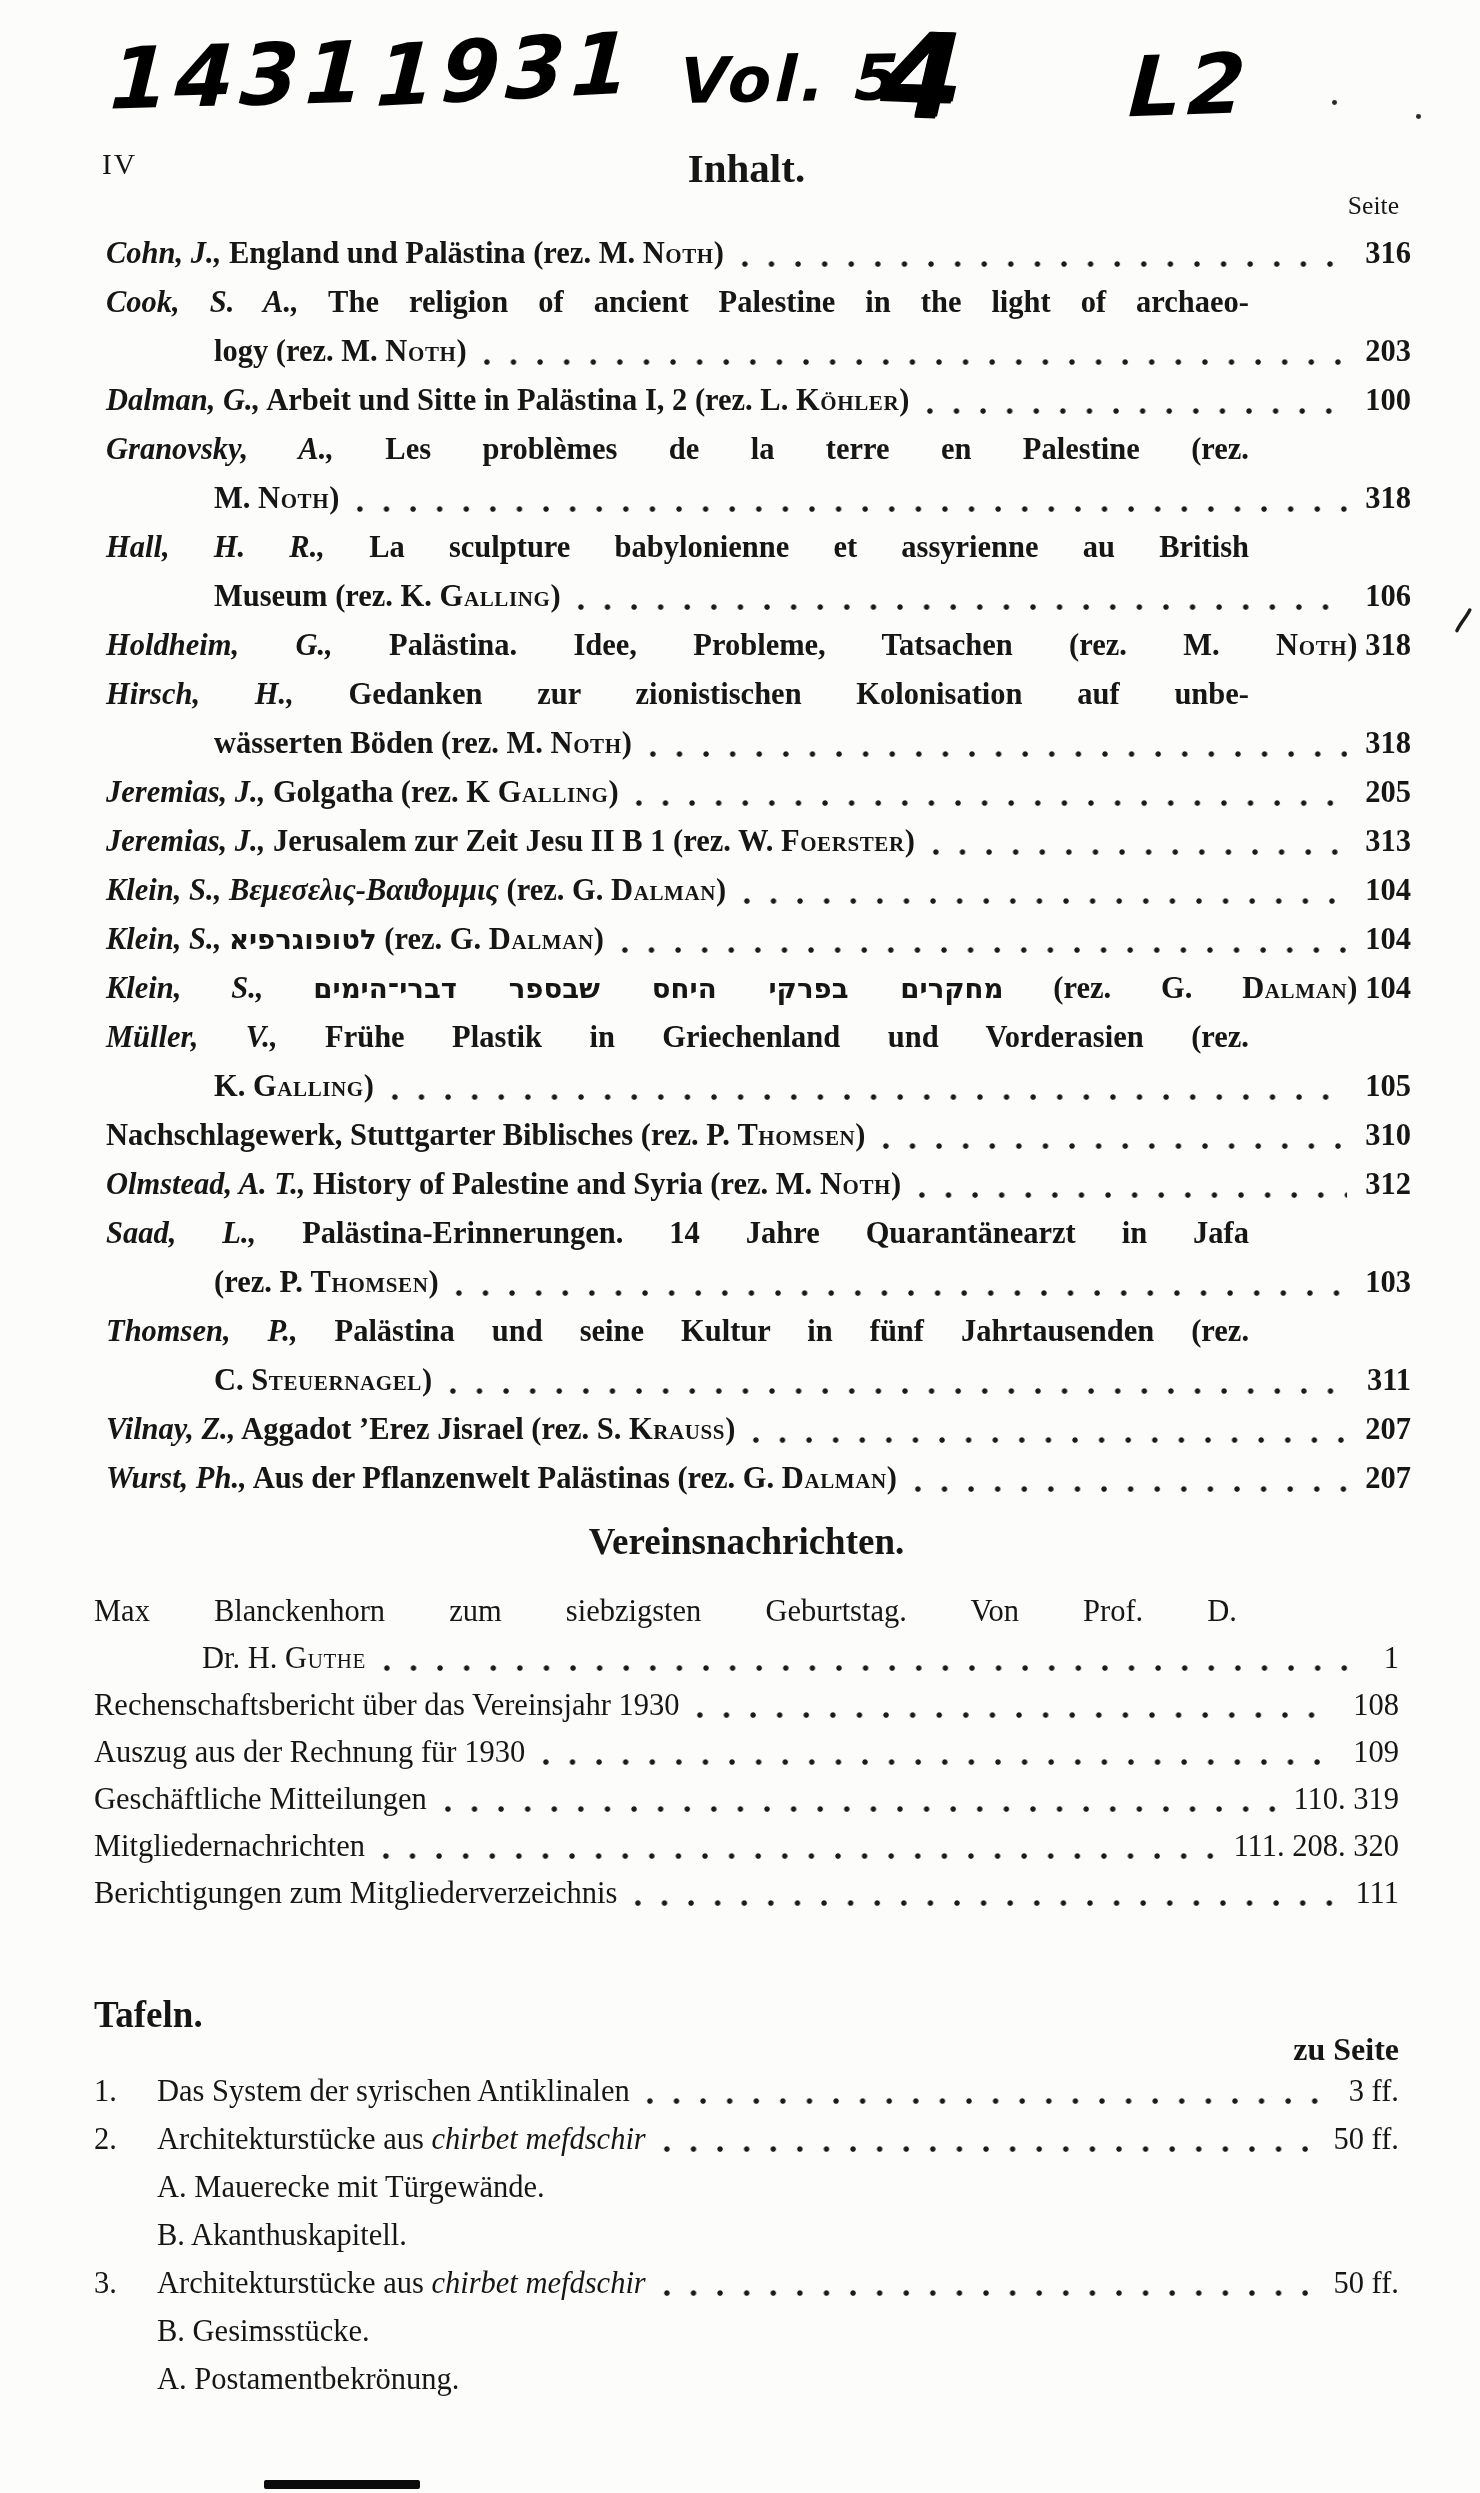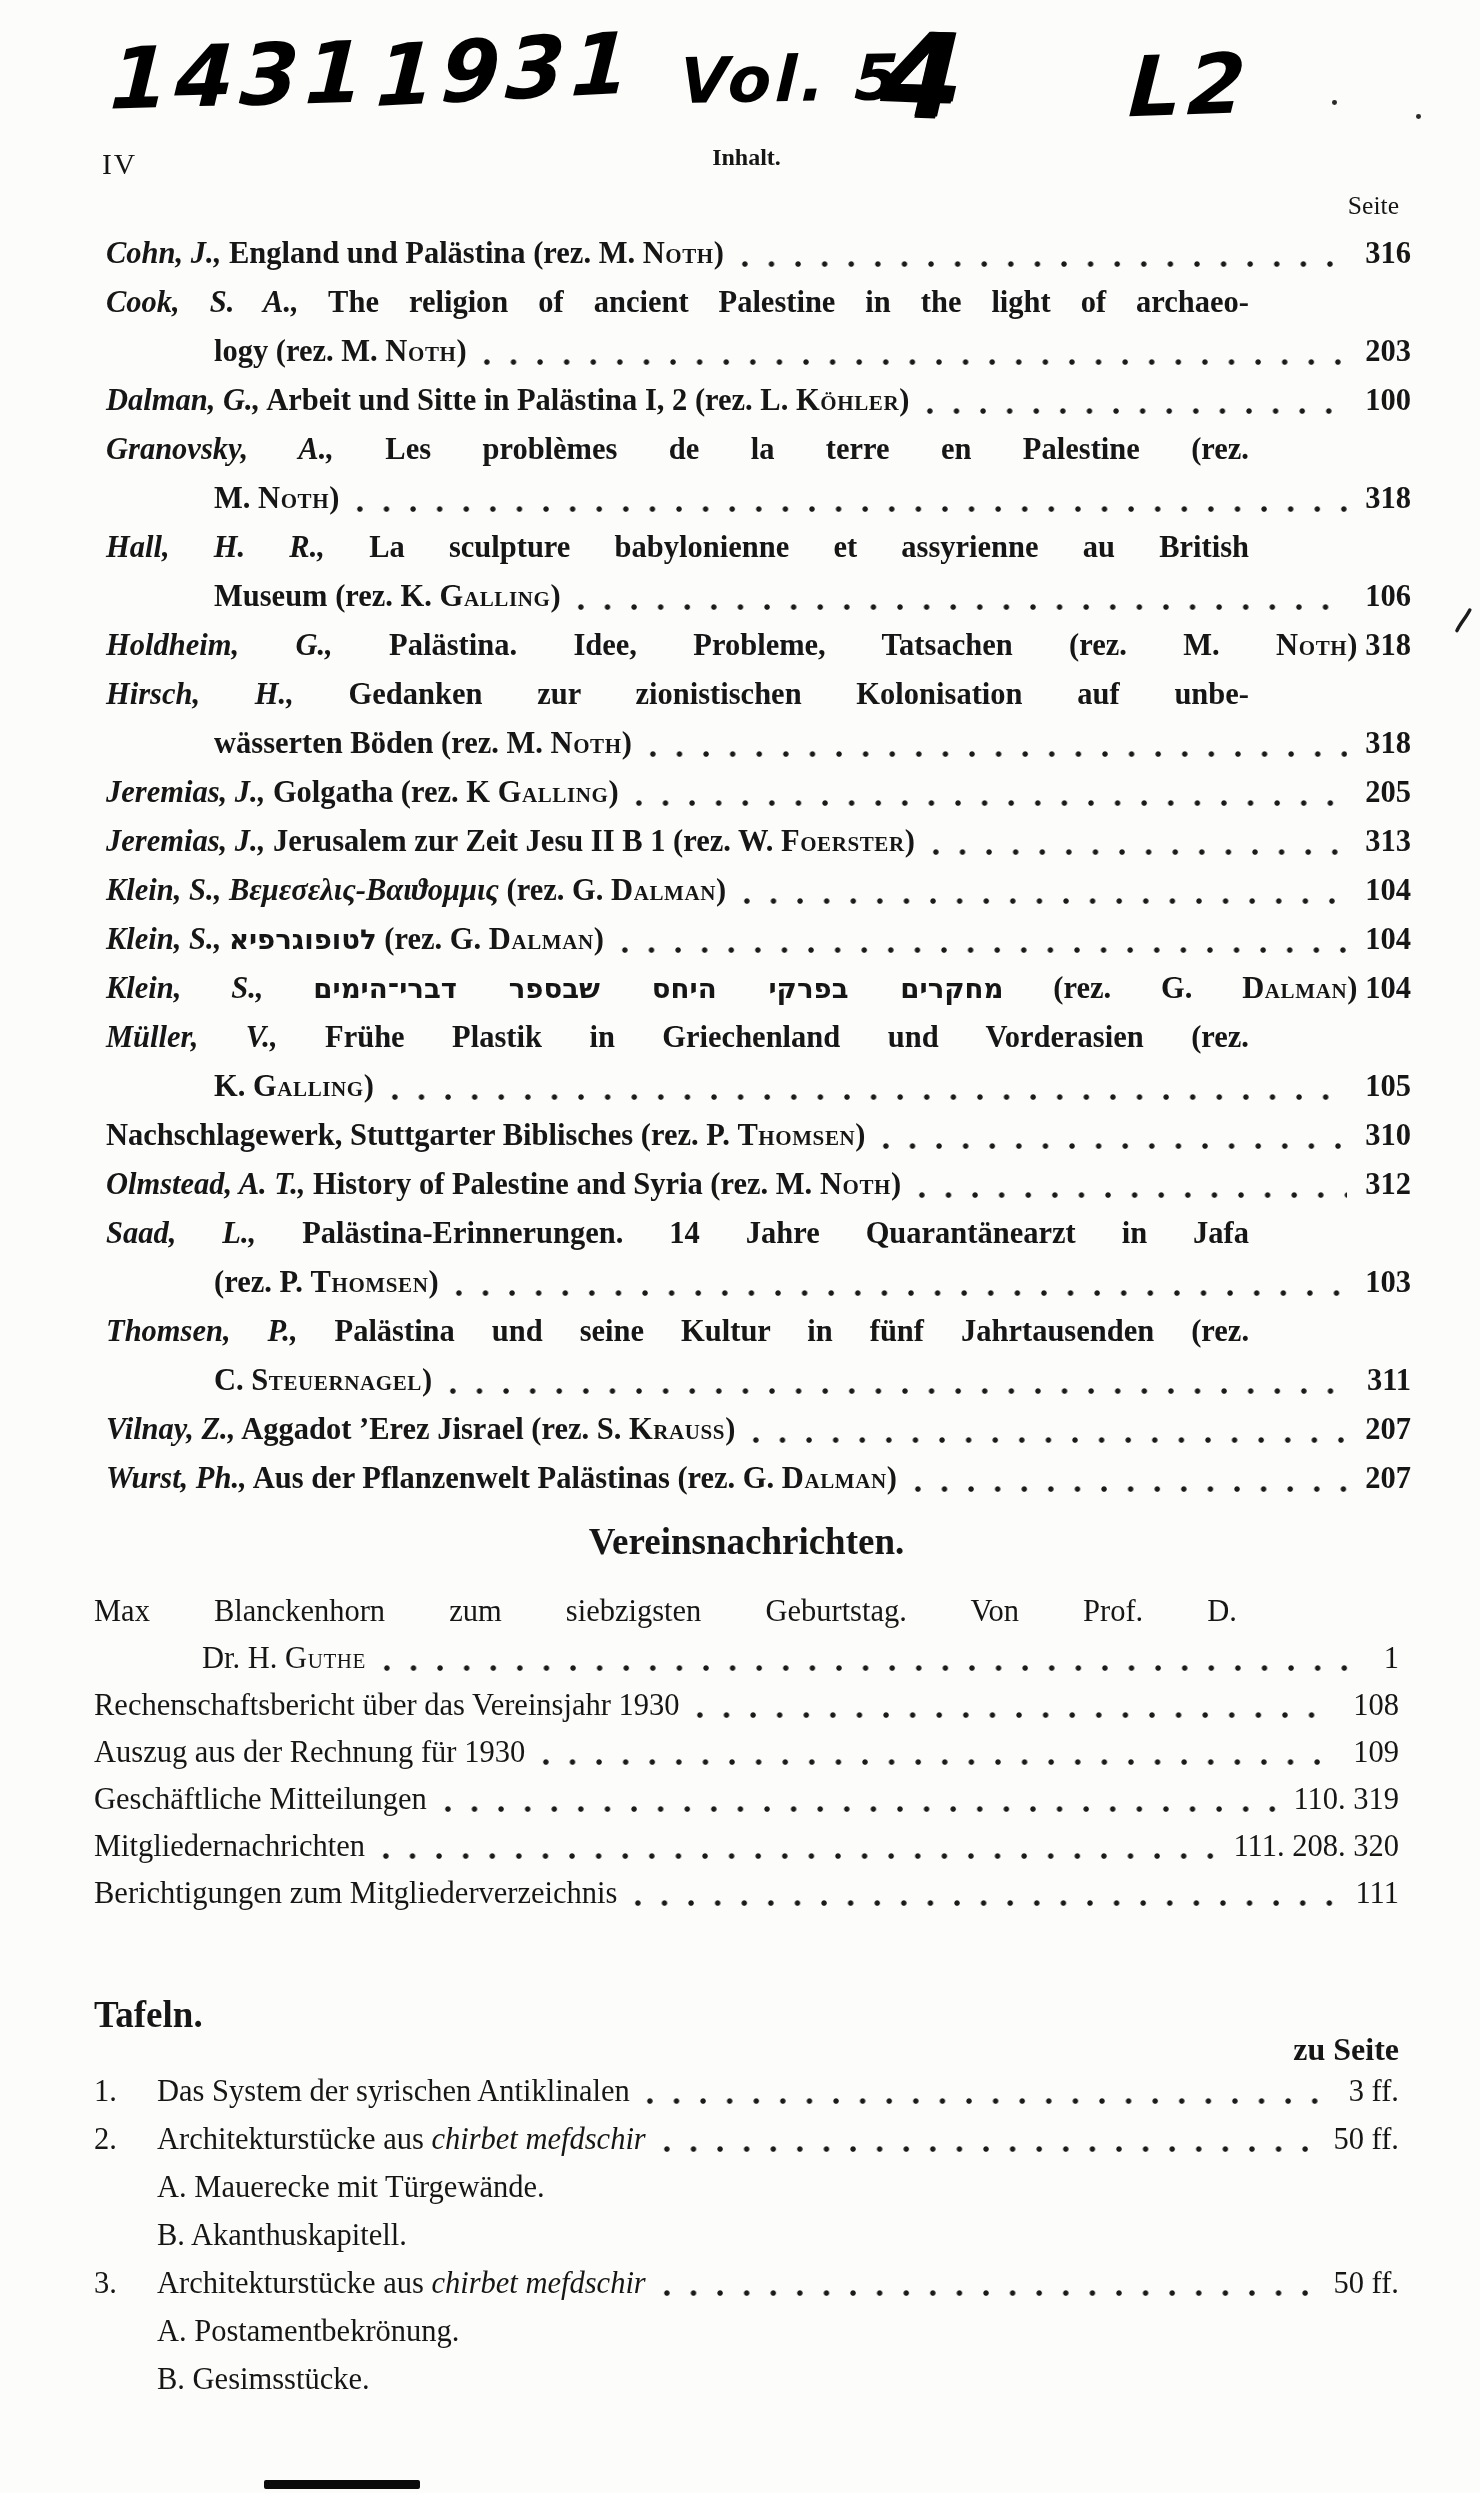--- a/index.html
+++ b/index.html
@@ -14,21 +14,21 @@
     font-family:"DejaVu Sans",sans-serif;font-weight:bold;font-style:italic;
     color:#000;white-space:nowrap;letter-spacing:5.9px;
   }
   #hw1{left:110px;top:25.6px;font-size:85px;transform:rotate(-1.5deg) skewX(-4deg);}
   #hw2{left:376px;top:19.7px;font-size:85px;transform:rotate(-3deg) skewX(-6deg);}
   #hw3{left:680px;top:43px;font-size:63px;transform:rotate(-1deg) skewX(-3deg);letter-spacing:3.9px;}
   #hw3b{left:881px;top:7.9px;font-size:116px;font-weight:900;transform:rotate(2deg);text-shadow:2px 0 0 #000,0 2px 0 #000;}
   #hw4{left:1129px;top:37px;font-size:83px;transform:rotate(-2deg) skewX(-5deg);}
   
   #roman-page-number{left:102px;top:148px;font-size:29.6px;letter-spacing:2px;}
-  #inhalt-title{left:94px;top:144px;width:1305px;text-align:center;font-size:24px;font-weight:bold;}
+  #inhalt-title{left:94px;top:144px;width:1305px;text-align:center;font-size:41px;font-weight:bold;}
   #seite-label{left:94px;top:191px;width:1305px;text-align:right;font-size:25.6px;}
   
   #review-list{left:106px;top:229px;width:1305px;font-weight:bold;}
   #verein-heading{left:94px;top:1520px;width:1305px;text-align:center;font-size:37px;font-weight:bold;}
   #verein-list{left:94px;top:1588px;width:1305px;}
   #tafeln-heading{left:94px;top:1993px;width:1305px;text-align:left;font-size:37px;font-weight:bold;}
   #zu-seite-label{left:94px;top:2031px;width:1305px;text-align:right;font-size:32px;font-weight:bold;}
   #tafeln-list{left:94px;top:2067px;width:1305px;}
   
   .row{display:flex;align-items:baseline;height:49px;line-height:49px;}
@@ -248,24 +248,24 @@
       <div class="row sub">
         <div class="txt"><span class="rm">B. Akanthuskapitell.</span></div>
       </div>
       <div class="row full">
         <span class="num">3.</span>
         <div class="txt"><span class="rm">Architekturstücke aus </span><span class="it">chirbet mefdschir</span></div>
         <div class="leader"></div>
         <span class="pg">50 ff.</span>
       </div>
       <div class="row sub">
+        <div class="txt"><span class="rm">B. Gesimsstücke.</span></div>
+      </div>
+      <div class="row sub">
         <div class="txt"><span class="rm">A. Postamentbekrönung.</span></div>
-      </div>
-      <div class="row sub">
-        <div class="txt"><span class="rm">B. Gesimsstücke.</span></div>
       </div>
     </div>
 
   <div class="abs" id="bottom-strip"></div>
   <div class="abs speck" id="speck1"></div>
   <div class="abs speck" id="speck2"></div>
   <div class="abs" id="margin-squiggle">
     <svg width="21.7" height="25.6" viewBox="0 0 22 26">
       <path d="M16 2 C 12 10, 6 16, 3 23" stroke="#1c1c1c" stroke-width="3.5" fill="none" stroke-linecap="round"></path>
     </svg>

